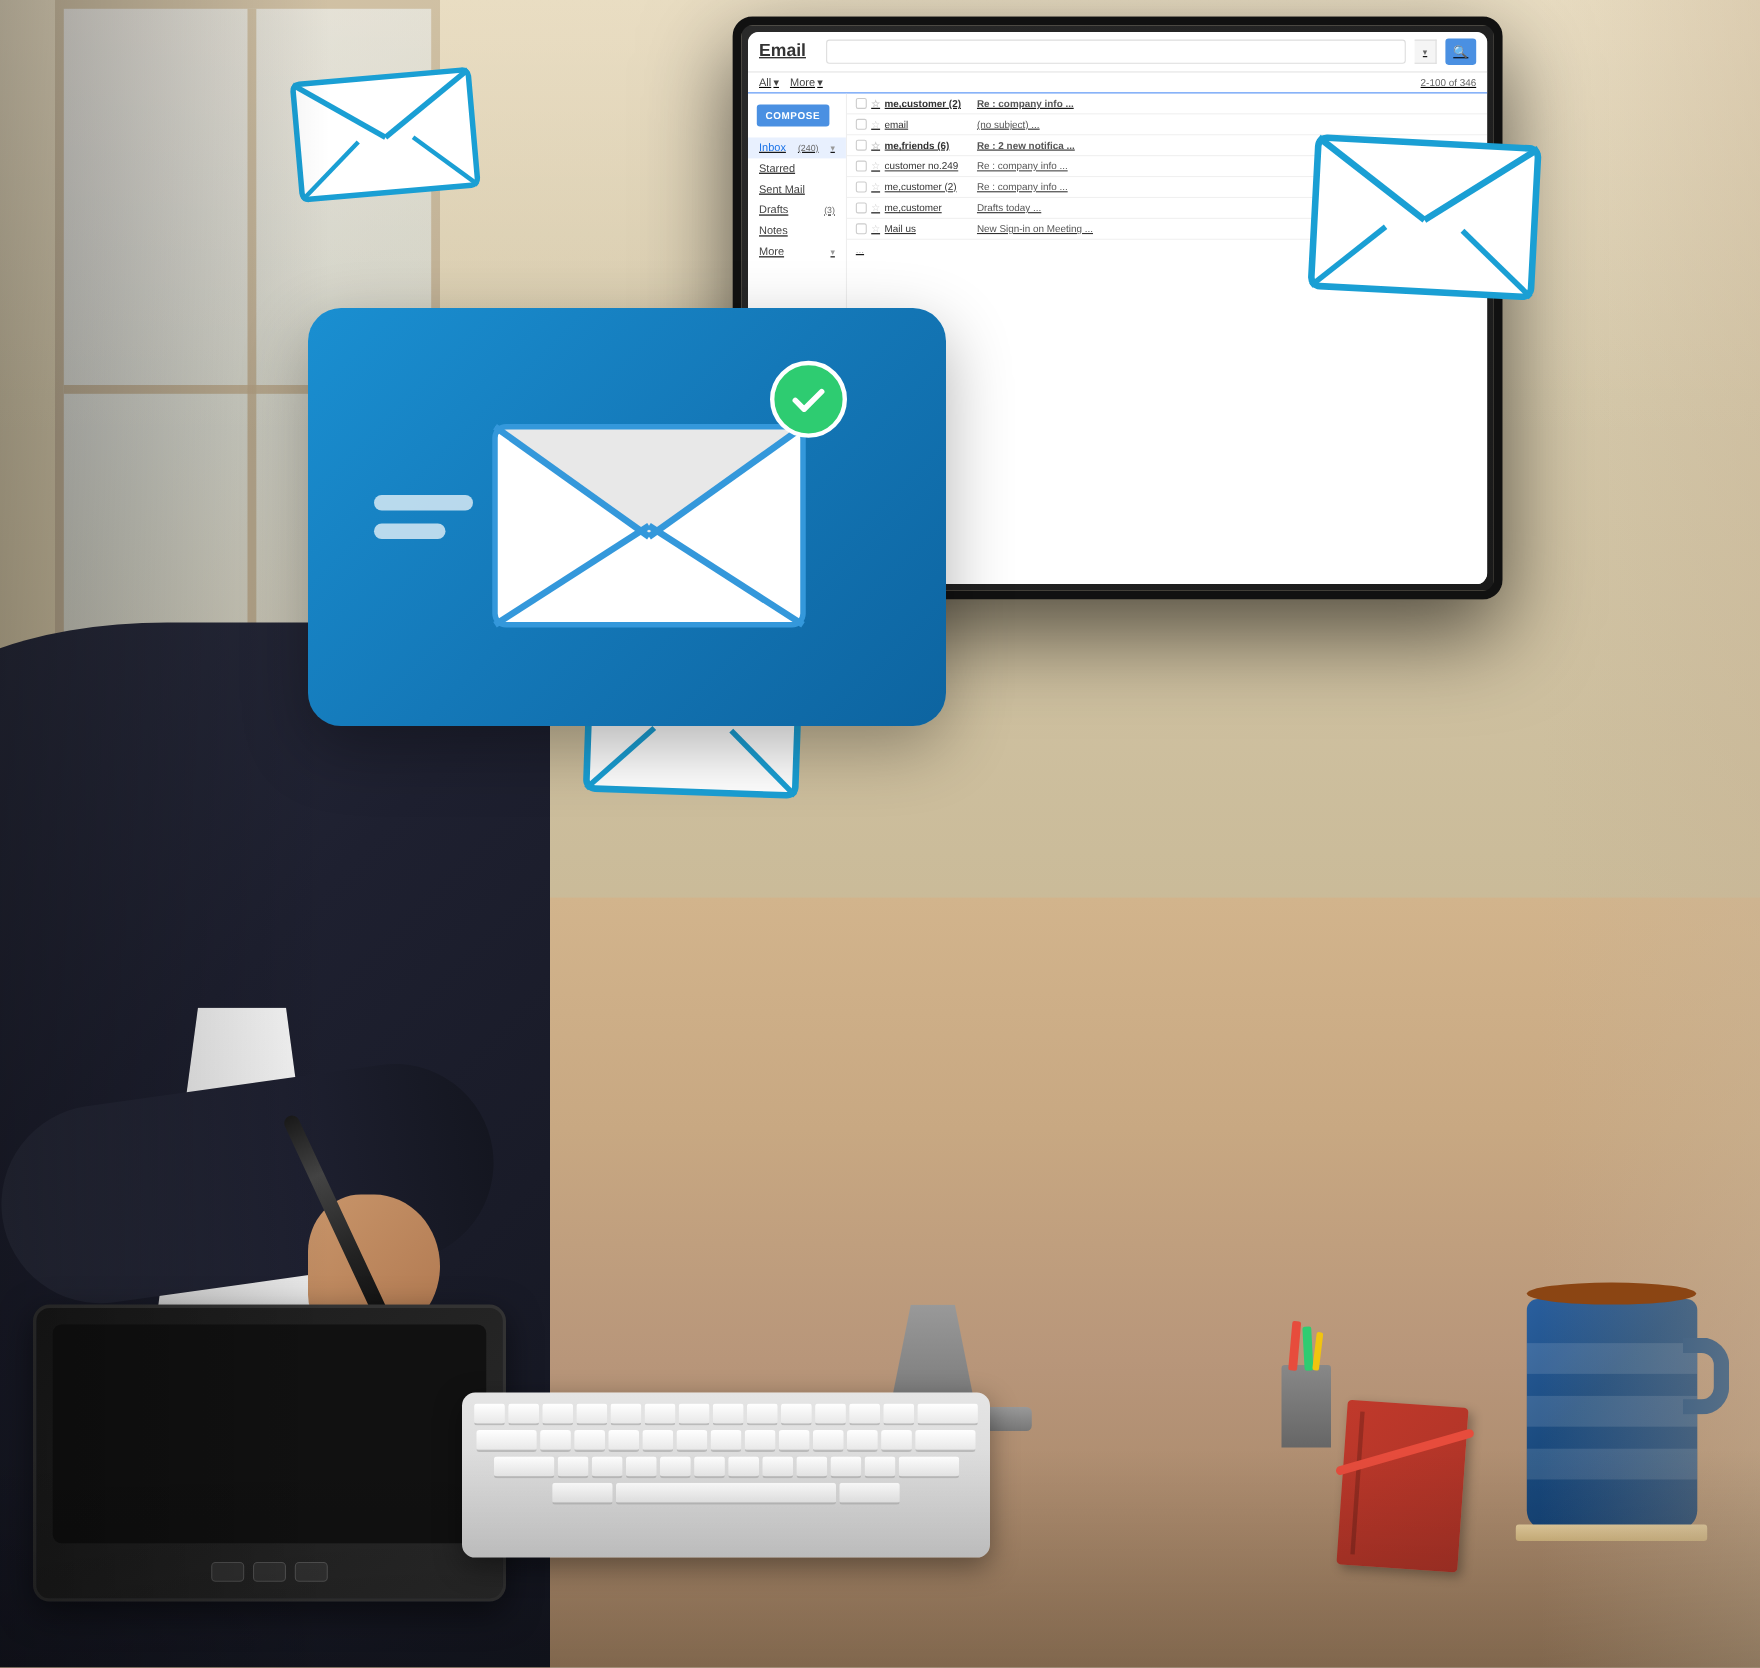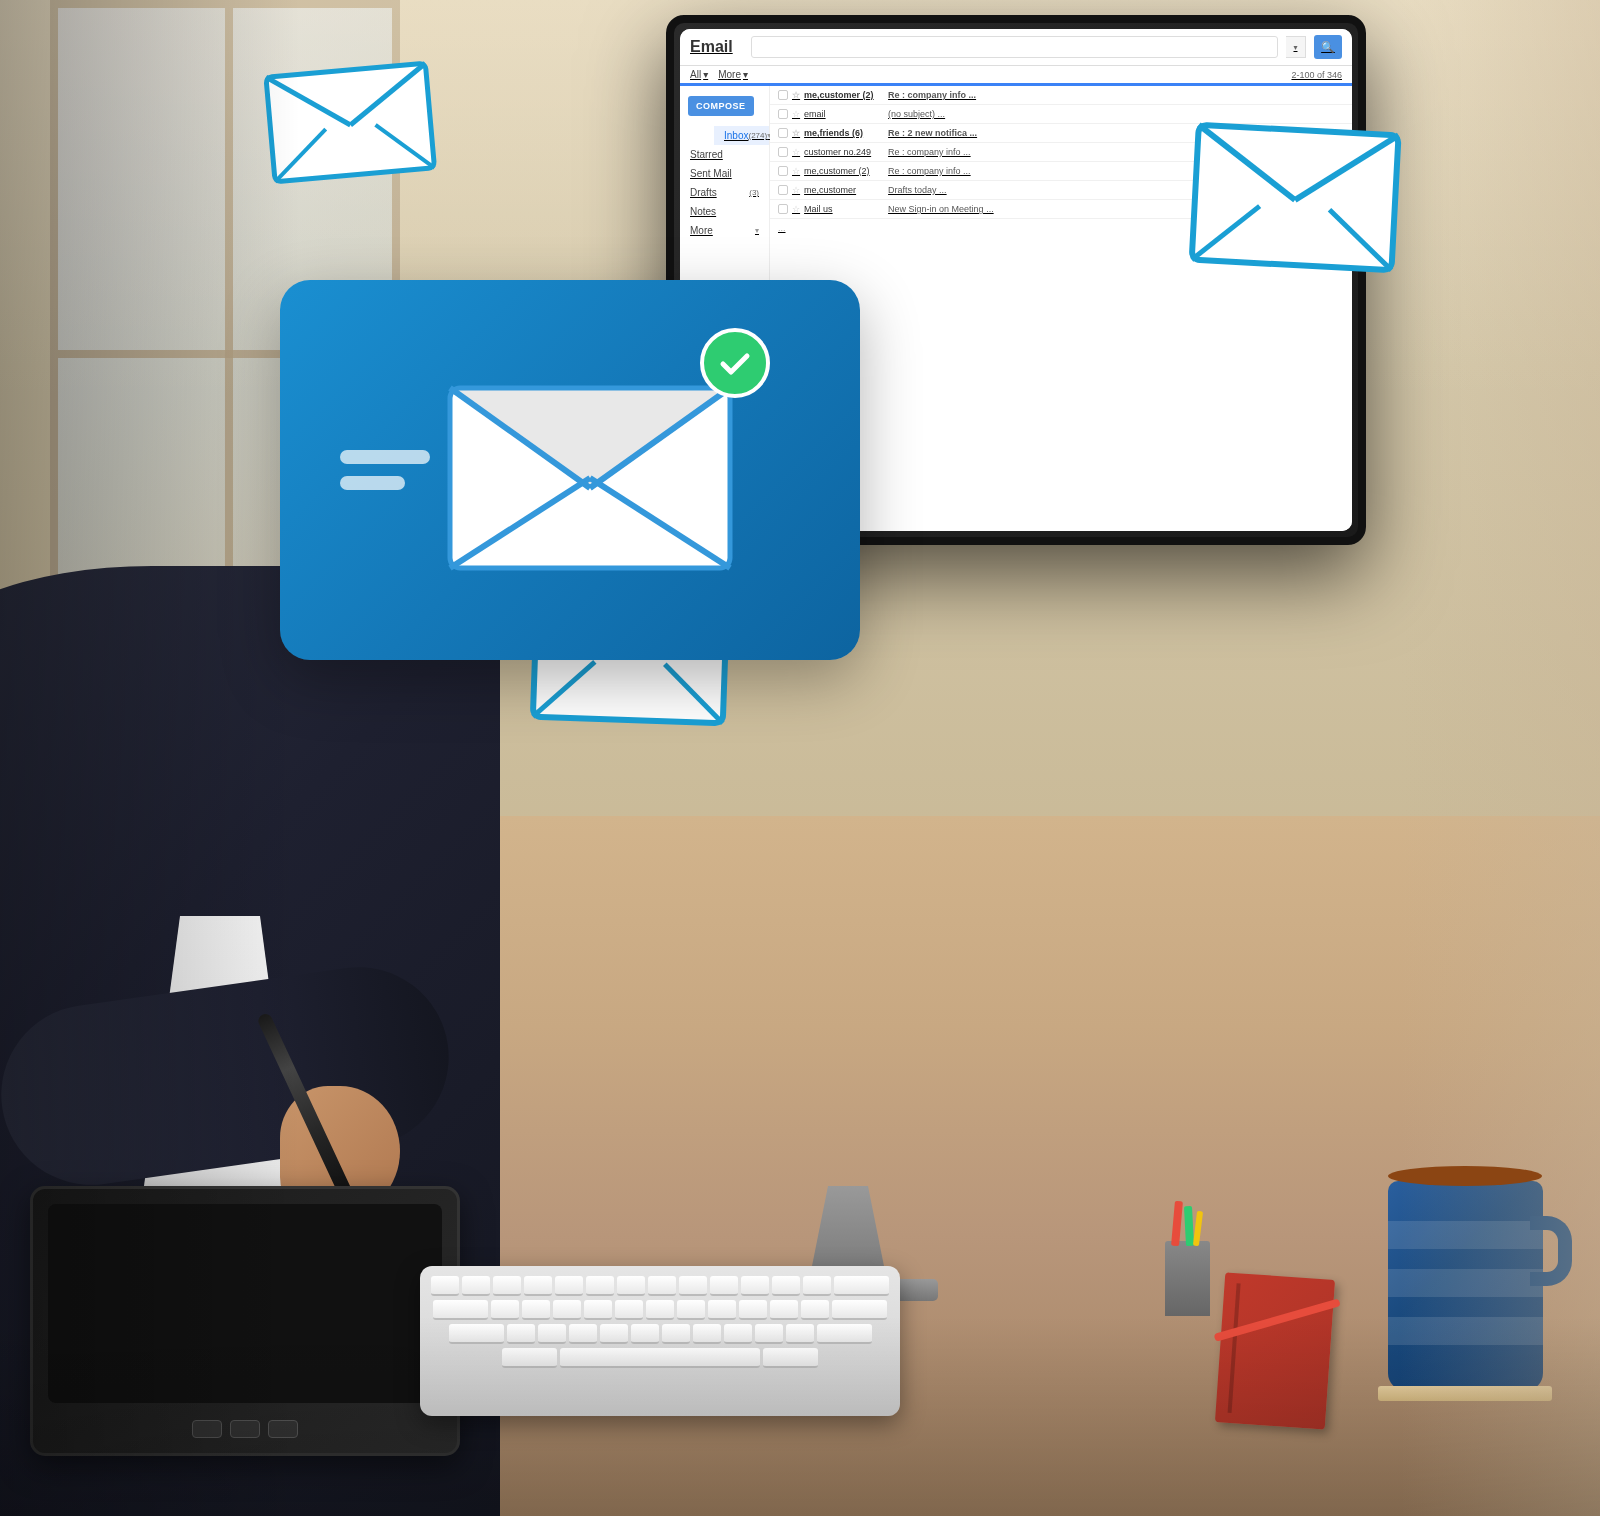--- a/index.html
+++ b/index.html
@@ -95,21 +95,21 @@
       justify-content: center;
       color: #fff;
       font-size: 11px;
     }
 
     .email-toolbar {
       display: flex;
       align-items: center;
       padding: 3px 10px;
       background: #fff;
-      border-bottom: 3px solid #3b82f6;
+      border-bottom: 1px solid #3b82f6;
       gap: 10px;
       font-size: 10px;
       color: #444;
     }
 
     .toolbar-dropdown {
       display: flex;
       align-items: center;
       gap: 2px;
       cursor: pointer;
@@ -154,21 +154,20 @@
       color: #444;
       cursor: pointer;
       display: flex;
       align-items: center;
       justify-content: space-between;
     }
 
     .sidebar-item.active {
       background: #e8f0fe;
       color: #1a73e8;
-      margin-left: 34px;
     }
 
     .sidebar-badge {
       font-size: 8px;
       color: #666;
     }
 
     .sidebar-chevron {
       font-size: 8px;
       color: #999;
@@ -413,21 +412,21 @@
           <span class="page-count">2-100 of 346</span>
         </div>
 
         <div class="email-body">
 
           <div class="sidebar">
             <button class="compose-btn">COMPOSE</button>
             
             <div class="sidebar-item active">
               <span>Inbox</span>
-              <span class="sidebar-badge">(274)</span>
+              <span class="sidebar-badge">(240)</span>
               <span class="sidebar-chevron">▾</span>
             </div>
             <div class="sidebar-item">
               <span>Starred</span>
             </div>
             <div class="sidebar-item">
               <span>Sent Mail</span>
             </div>
             <div class="sidebar-item">
               <span>Drafts</span>

